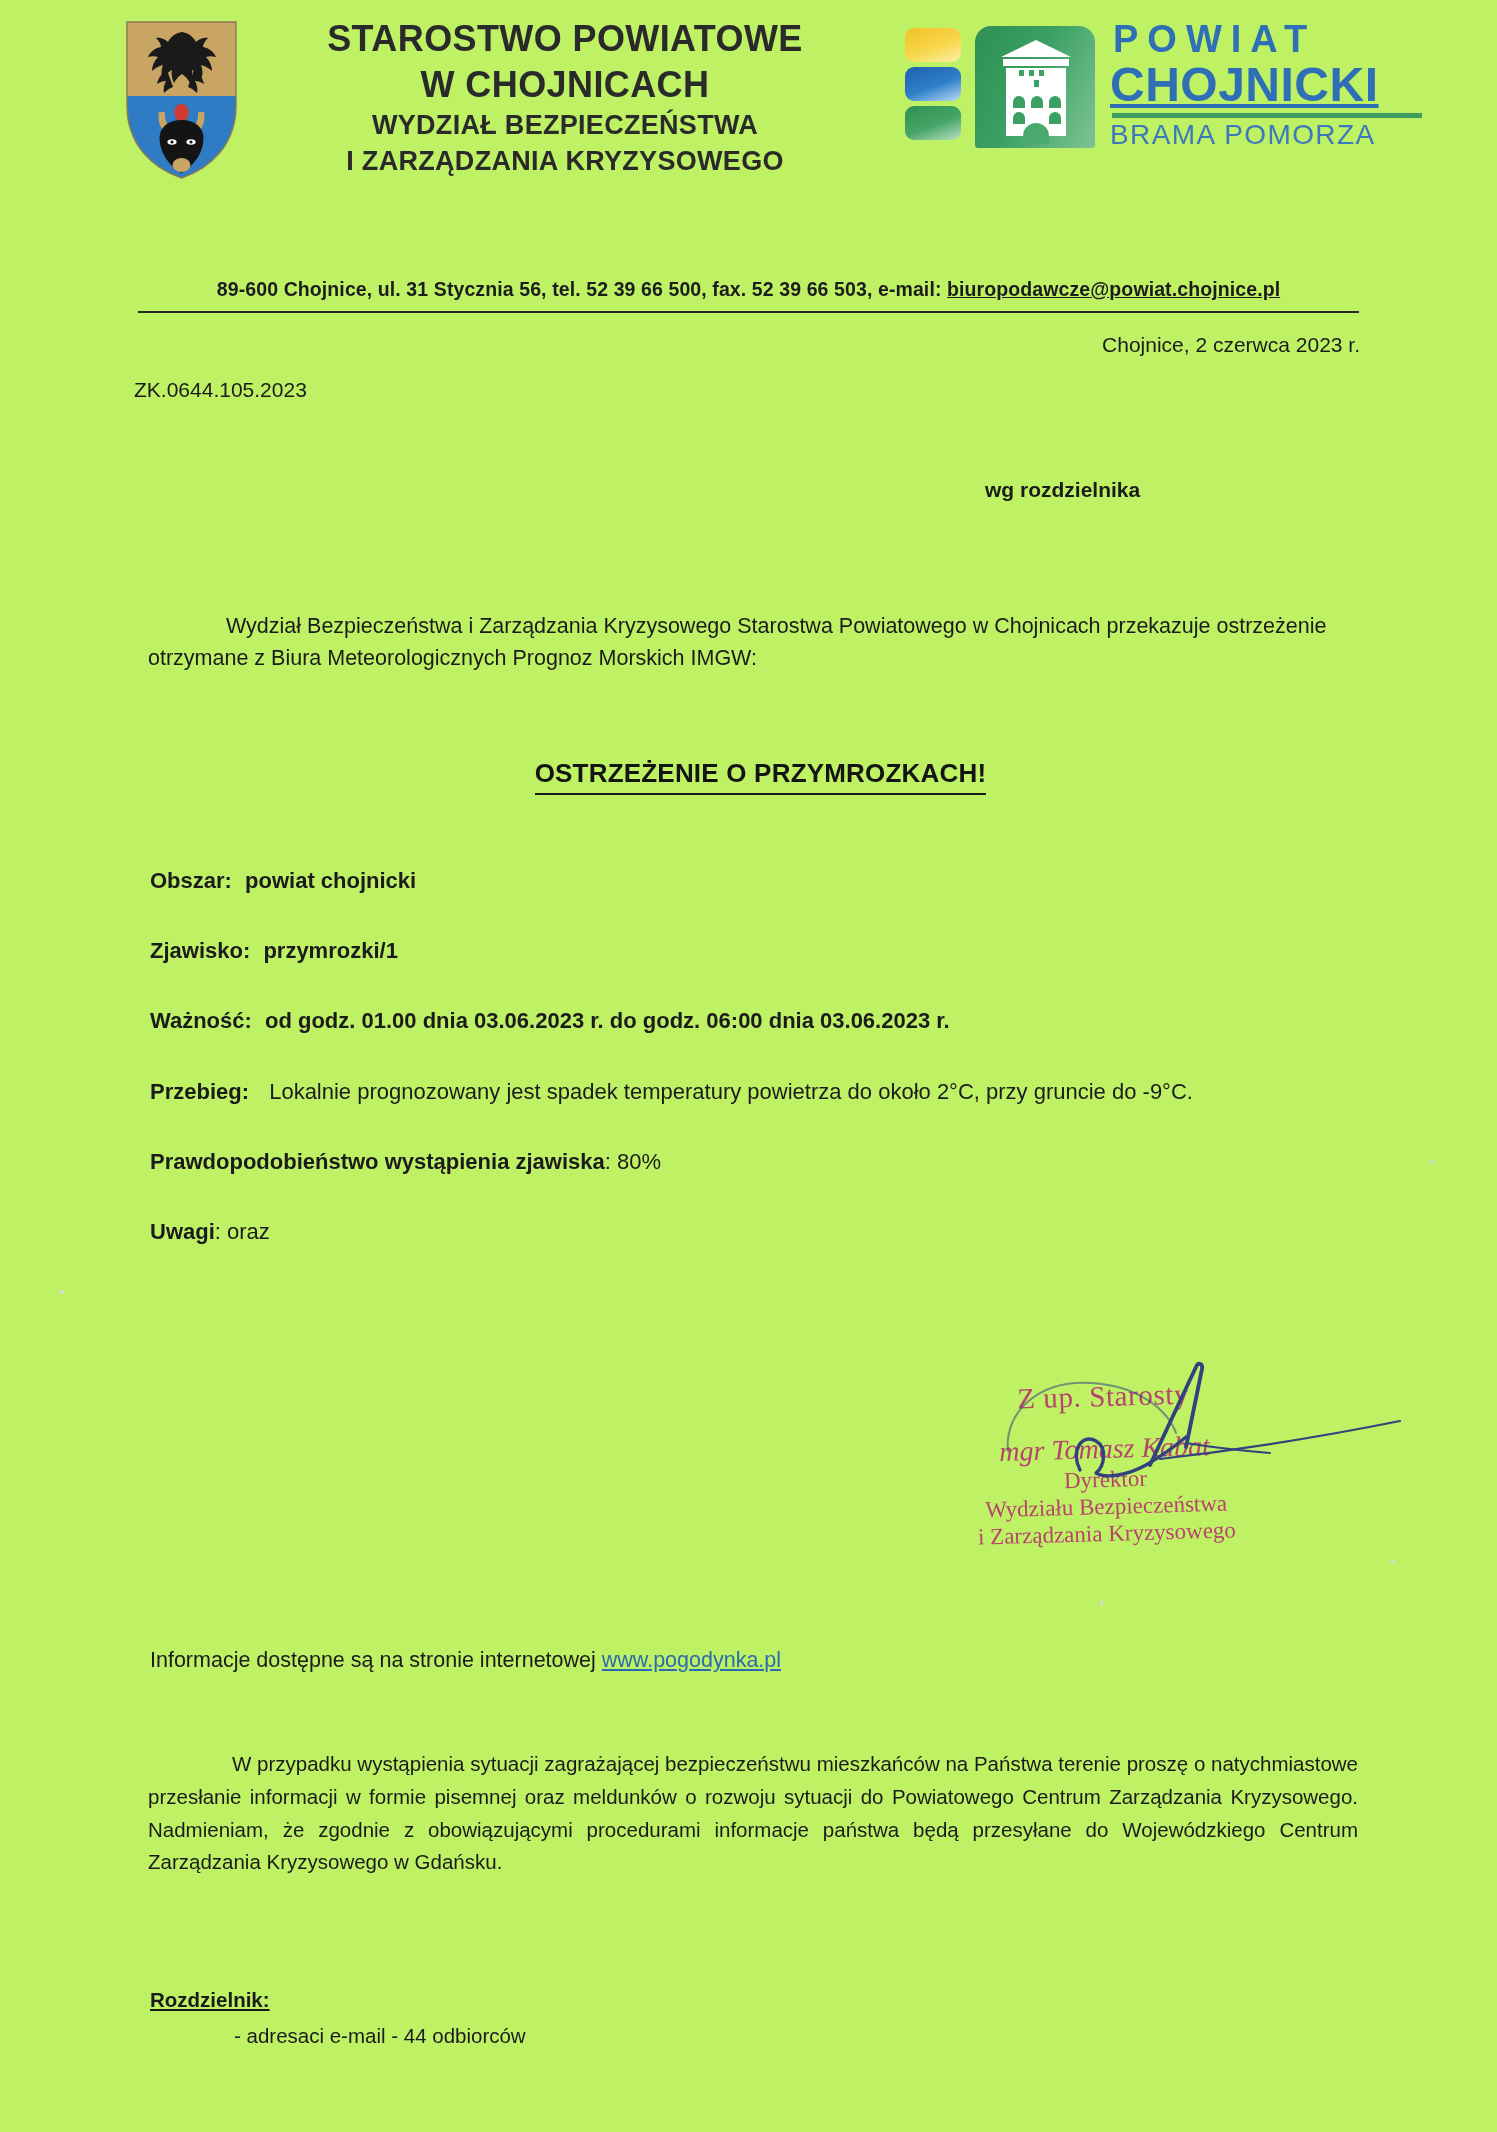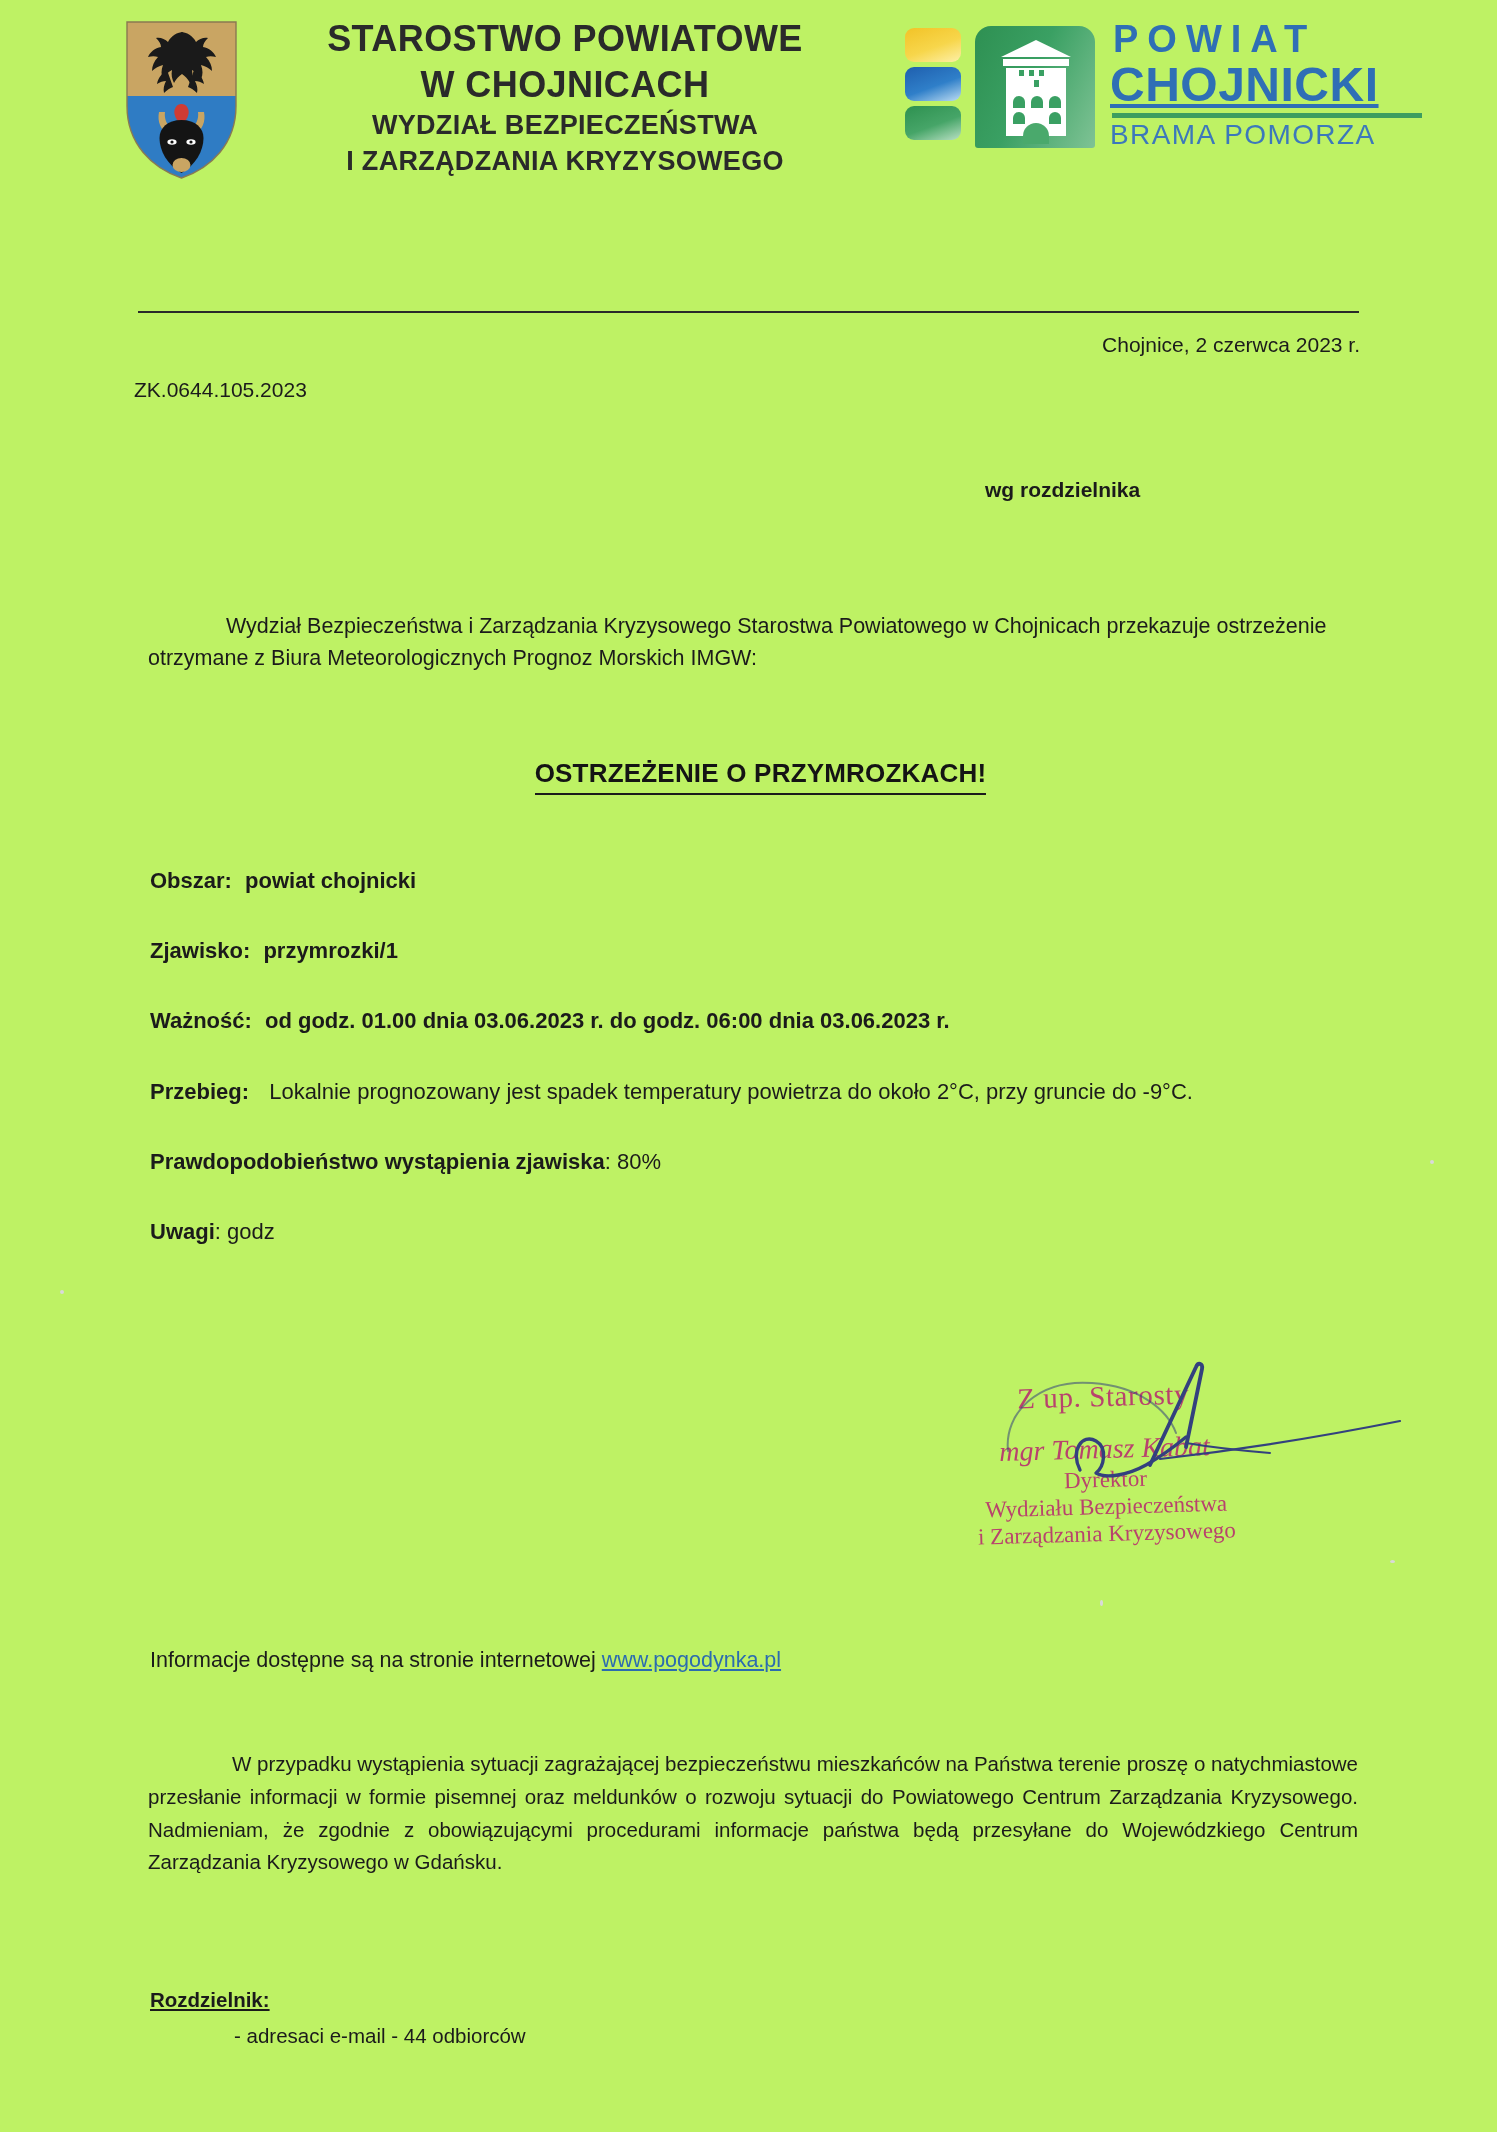--- a/index.html
+++ b/index.html
@@ -370,20 +370,25 @@
       </div>
       <div class="logo-text">
         <div class="logo-powiat">POWIAT</div>
         <div class="logo-chojnicki">CHOJNICKI</div>
         <div class="logo-rule"></div>
         <div class="logo-brama">BRAMA POMORZA</div>
       </div>
     </div>
   </div>
 
+  <div class="contact-wrap">
+    <div class="contact-line">
+      <span>89-600 Chojnice, ul. 31 Stycznia 56, tel. 52 39 66 500, fax. 52 39 66 503, e-mail: </span><span class="mail">biuropodawcze@powiat.chojnice.pl</span>
+    </div>
+  </div>
   <div class="contact-rule"></div>
 
   <div class="date-line">Chojnice,  2 czerwca 2023 r.</div>
   <div class="ref-line">ZK.0644.105.2023</div>
   <div class="recipient">wg rozdzielnika</div>
 
   <div class="intro">Wydział Bezpieczeństwa i Zarządzania Kryzysowego Starostwa Powiatowego w Chojnicach przekazuje ostrzeżenie otrzymane z Biura Meteorologicznych Prognoz Morskich IMGW:</div>
 
   <div class="warning-title">
     <span>OSTRZEŻENIE O PRZYMROZKACH!</span>
@@ -409,21 +414,21 @@
     <div class="field justify">
       <b>Przebieg:</b>
       <span class="gap"></span><span class="gap"></span><span>Lokalnie prognozowany jest spadek temperatury powietrza do około 2°C, przy gruncie do -9°C.</span>
     </div>
 
     <div class="field">
       <b>Prawdopodobieństwo wystąpienia zjawiska</b><span>: 80%</span>
     </div>
 
     <div class="field">
-      <b>Uwagi</b><span>:  godz</span>
+      <b>Uwagi</b><span>:  oraz</span>
     </div>
   </div>
 
   <div class="stamp">
     <div class="stamp-l1">Z up. Starosty</div>
     <div class="stamp-l2">mgr Tomasz Kabat</div>
     <div class="stamp-l3">Dyrektor</div>
     <div class="stamp-l4">Wydziału Bezpieczeństwa</div>
     <div class="stamp-l5">i Zarządzania Kryzysowego</div>
   </div>

